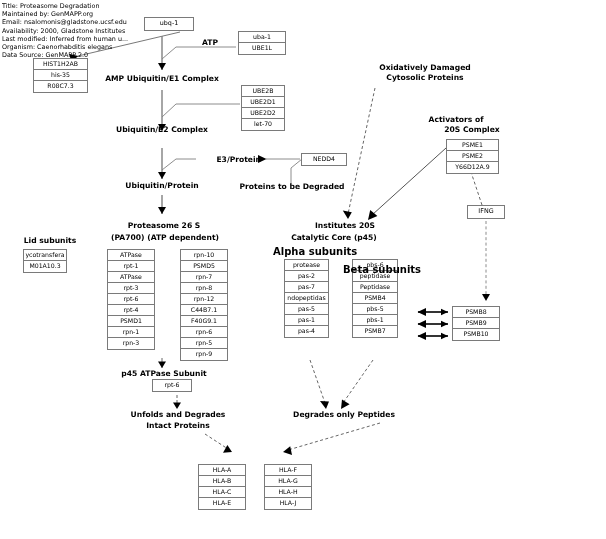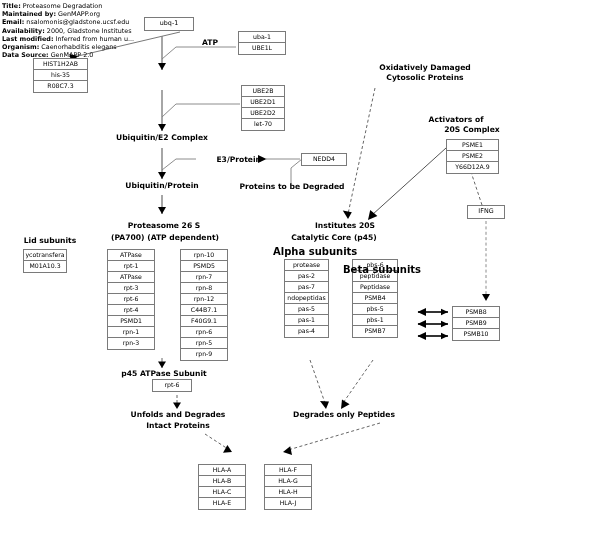--- a/index.html
+++ b/index.html
@@ -3,21 +3,21 @@
 <meta charset="utf-8">
 <style>
   html,body{margin:0;padding:0;background:#ffffff;}
   body{width:606px;height:539px;position:relative;overflow:hidden;
        font-family:"DejaVu Sans","Liberation Sans",sans-serif;color:#000;}
   #canvas{position:absolute;left:0;top:0;width:606px;height:539px;}
   .abs{position:absolute;}
   
   #info{left:2px;top:2px;width:137px;overflow:hidden;white-space:nowrap;}
   .inforow{font-size:6.4px;line-height:8.2px;white-space:nowrap;height:8.2px;overflow:hidden;}
-  .infokey{font-weight:bold;}
+  .infokey{font-weight:normal;}
   .infoval{font-weight:normal;}
   
   .genelist{position:absolute;border:1px solid #7a7a7a;background:#ffffff;
             box-sizing:border-box;}
   .gene{border-bottom:1px solid #7a7a7a;box-sizing:border-box;
         font-size:6.2px;line-height:10px;height:11px;text-align:center;
         overflow:hidden;white-space:nowrap;background:#fff;}
   .gene:last-child{border-bottom:none;}
   .gene.tall{height:12px;line-height:11px;font-size:6.4px;text-align:center;}
   
@@ -235,21 +235,22 @@
   </div>
 
   <div class="genelist" style="left:264px;top:464px;width:48px;">
     <div class="gene">HLA-F</div>
     <div class="gene">HLA-G</div>
     <div class="gene">HLA-H</div>
     <div class="gene">HLA-J</div>
   </div>
 
   <div class="lbl" style="left:190px;top:38px;width:40px;">ATP</div>
-  <div class="lbl" style="left:102px;top:133px;width:120px;text-align:center;">Ubiquitin/E2 Complex</div>
+  <div class="lbl" style="left:92px;top:74px;width:140px;">AMP Ubiquitin/E1 Complex</div>
+  <div class="lbl" style="left:102px;top:125px;width:120px;text-align:center;">Ubiquitin/E2 Complex</div>
   <div class="lbl" style="left:199px;top:155px;width:62px;text-align:right;">E3/Protein</div>
   <div class="lbl" style="left:236px;top:182px;width:112px;">Proteins to be Degraded</div>
   <div class="lbl" style="left:107px;top:181px;width:110px;">Ubiquitin/Protein</div>
 
   <div class="lbl" style="left:363px;top:63px;width:124px;">Oxidatively Damaged</div>
   <div class="lbl" style="left:363px;top:73px;width:124px;">Cytosolic Proteins</div>
 
   <div class="lbl" style="left:414px;top:115px;width:84px;">Activators of</div>
   <div class="lbl" style="left:430px;top:125px;width:84px;">20S Complex</div>
 

